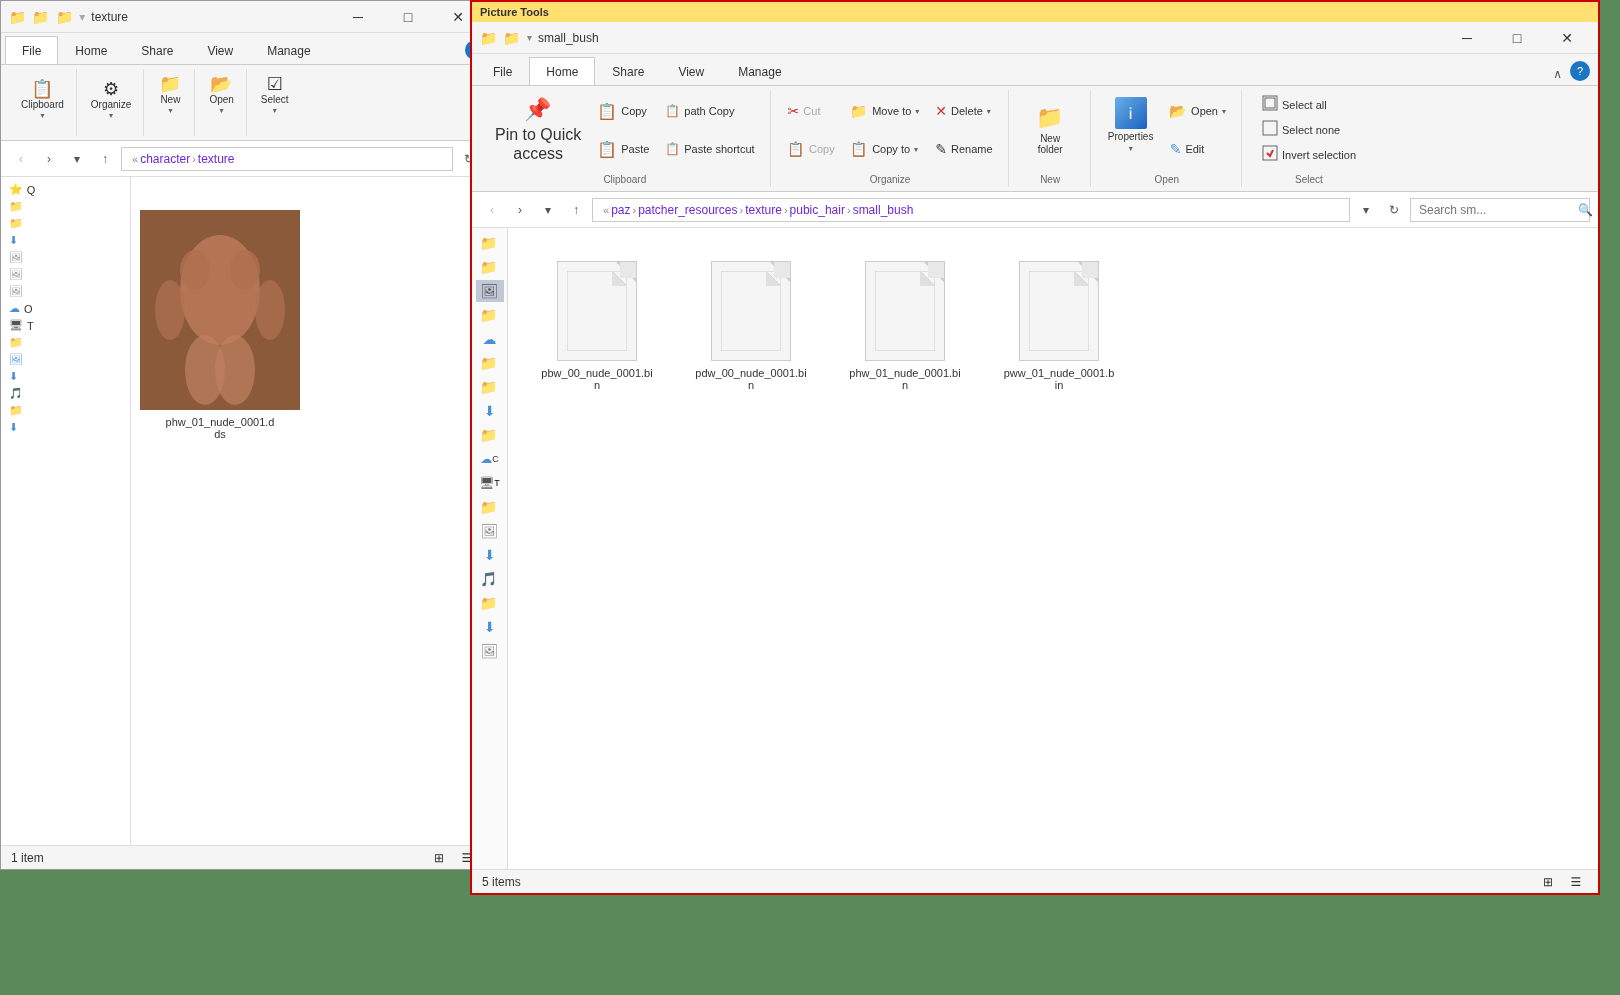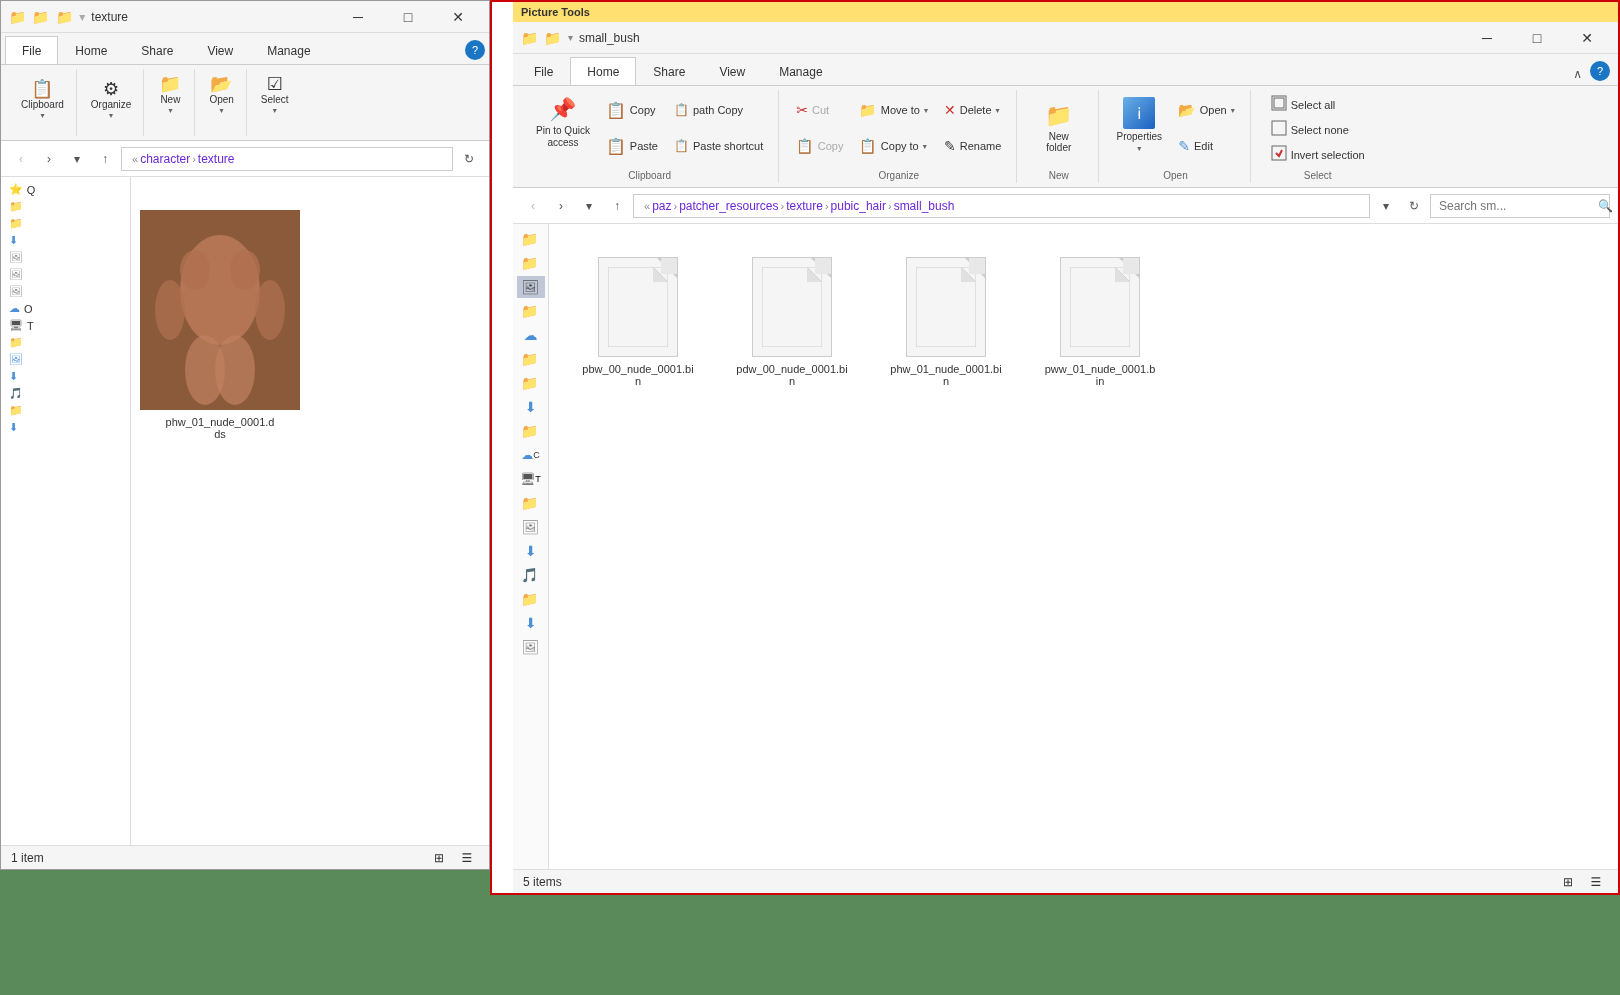--- a/index.html
+++ b/index.html
@@ -19,21 +19,21 @@
 
     
     .right-window {
       width: 1130px;
       height: 895px;
       background: #fff;
       border: 2px solid #c00;
       display: flex;
       flex-direction: column;
       position: absolute;
-      top: 0; left: 490px; padding-left: 21px;
+      top: 0; left: 470px;
     }
 
     
     .title-bar {
       height: 32px;
       background: #f5f5f5;
       border-bottom: 1px solid #ddd;
       display: flex;
       align-items: center;
       padding: 0 8px;
@@ -606,21 +606,21 @@
       <div style="width:20px; height:20px; border-radius:50%; background:#1a75c4; color:#fff; display:flex; align-items:center; justify-content:center; font-size:11px; margin-bottom:4px; margin-right:4px; cursor:pointer;">?</div>
     </div>
 
     <div class="ribbon" style="min-height: 96px;">
 
       <div class="ribbon-group" style="min-width:180px;">
         <div class="ribbon-buttons" style="align-items:flex-start;">
 
           <div class="ribbon-btn" style="min-width:60px;">
             <span style="font-size:22px;">📌</span>
-            <span style="font-size:10px; text-align:center; line-height:1.2;">Pin to Quick<br>access</span>
+            <span style="font-size:16px; text-align:center; line-height:1.2;">Pin to Quick<br>access</span>
           </div>
 
           <div class="ribbon-column">
             <div class="ribbon-btn-small">
               <span style="font-size:16px;">📋</span>
               <span>Copy</span>
             </div>
             <div class="ribbon-btn-small">
               <span style="font-size:16px;">📋</span>
               <span>Paste</span>

